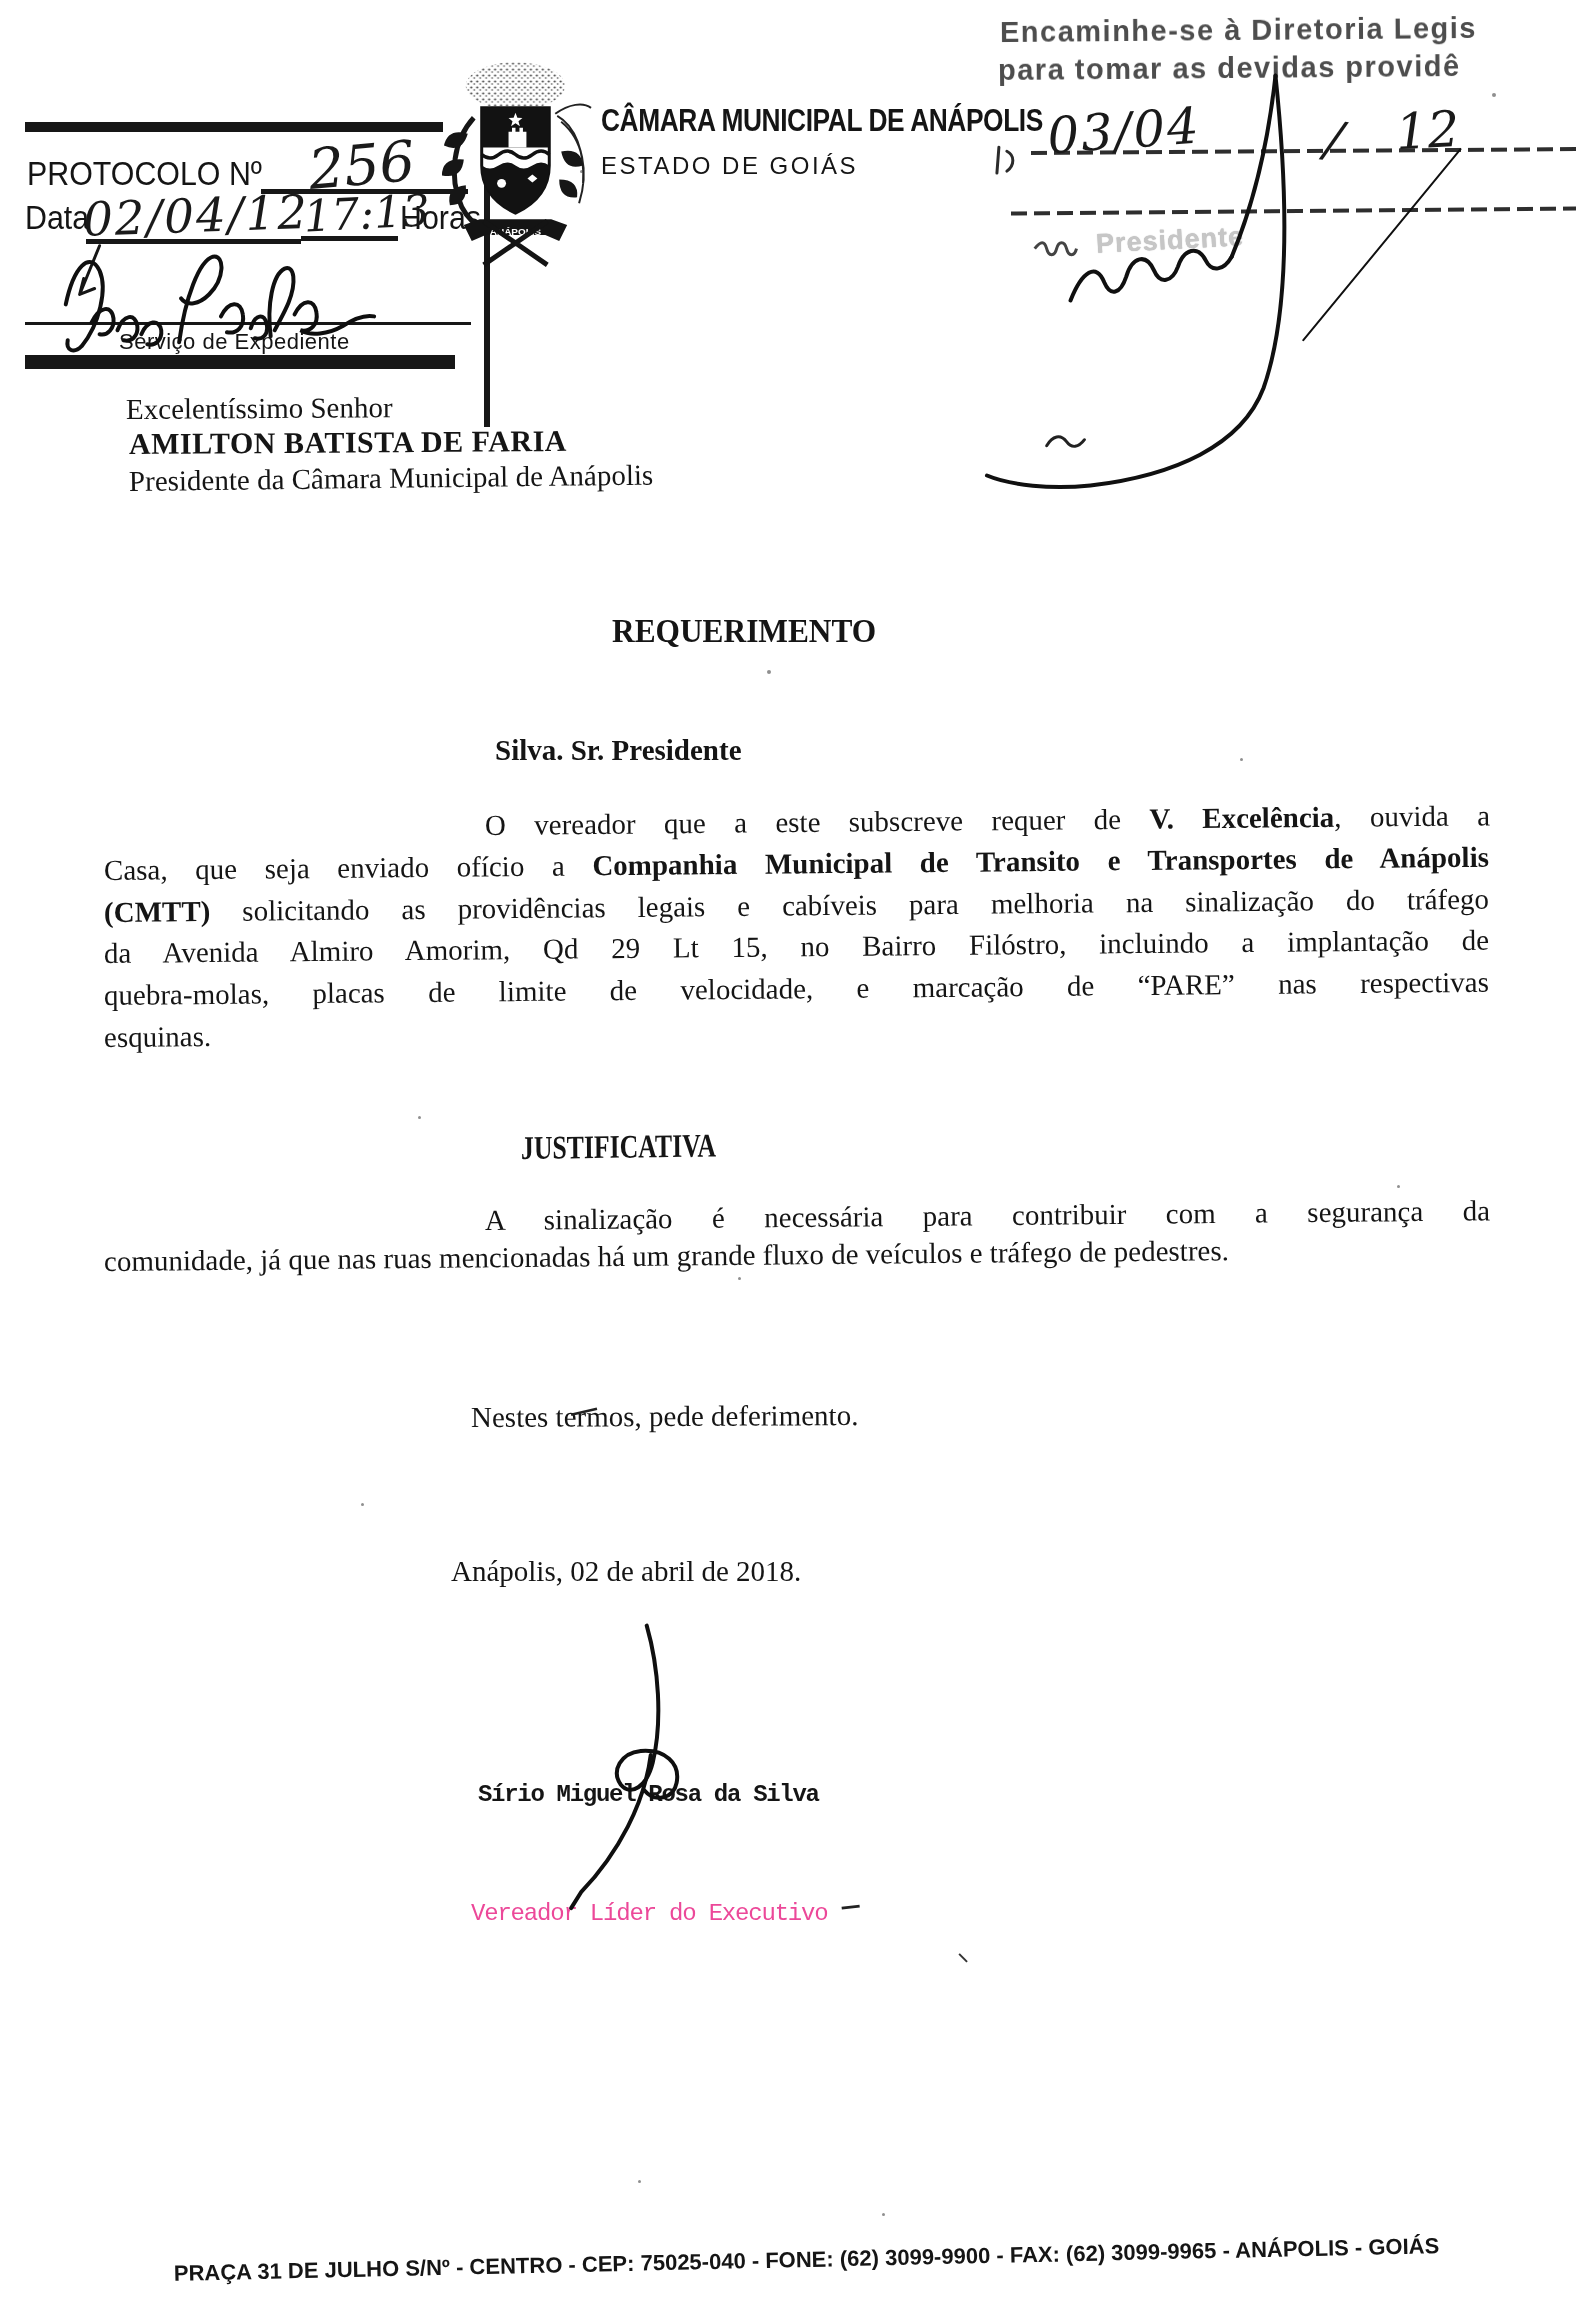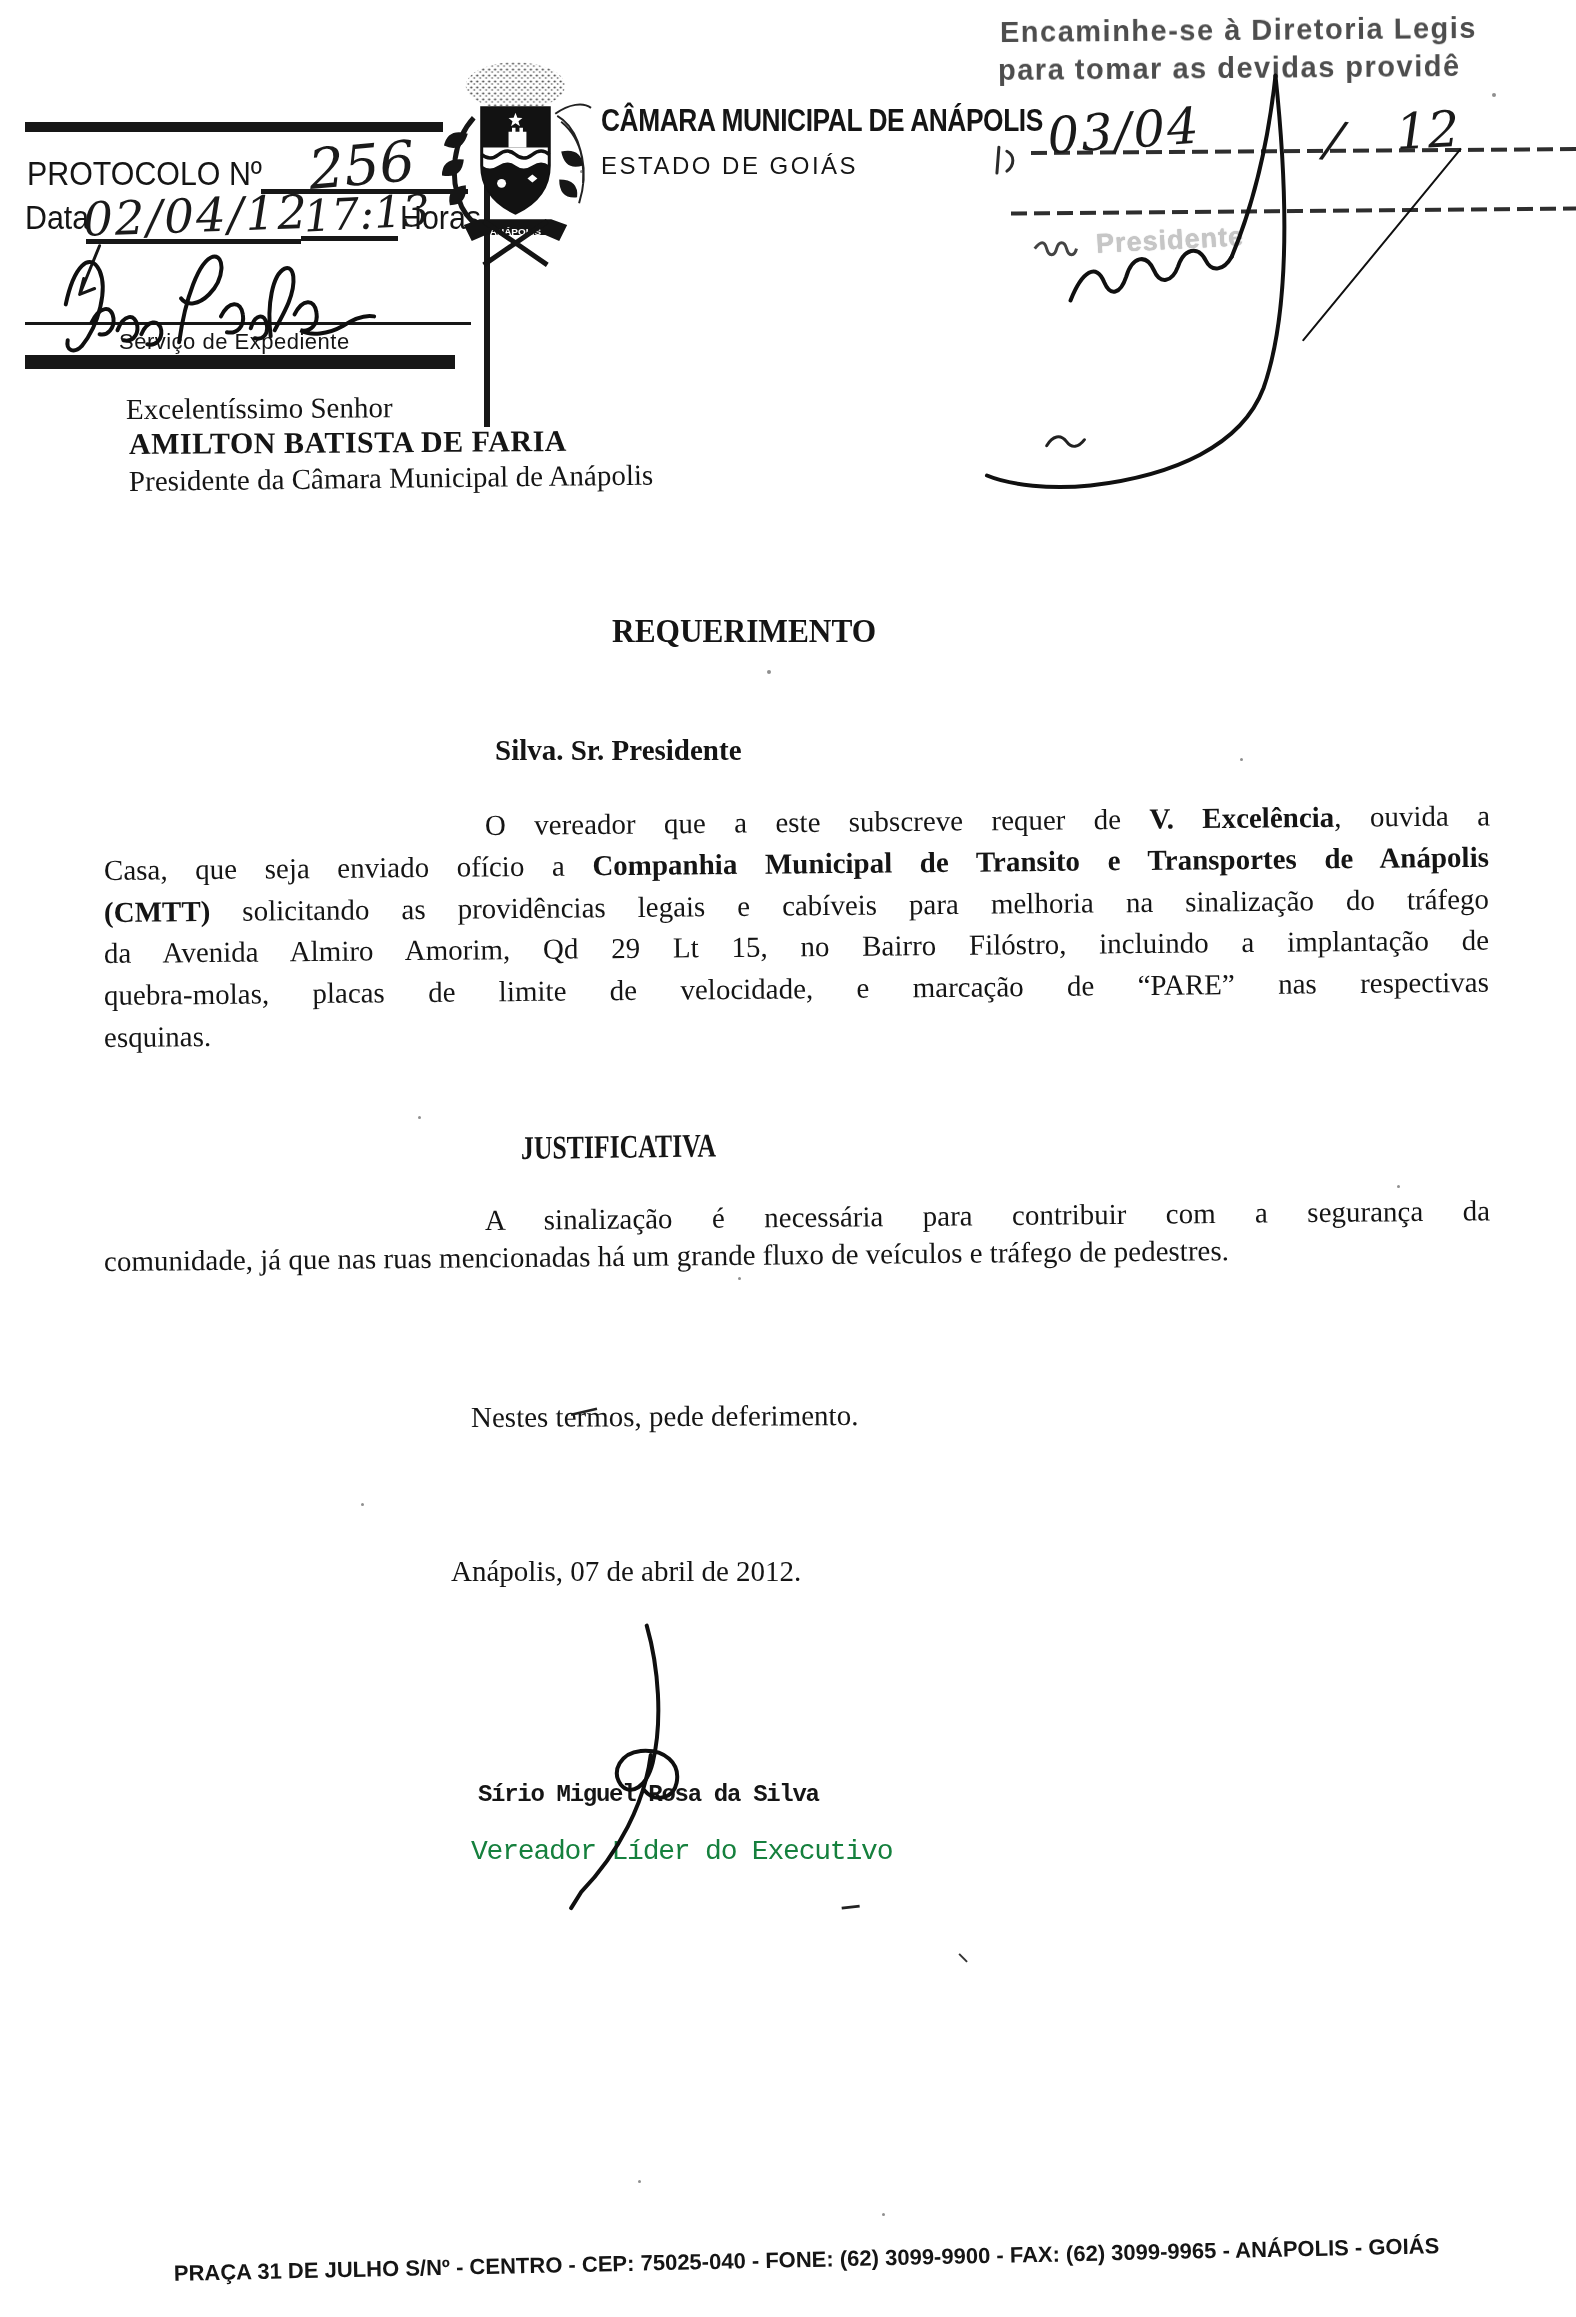--- a/index.html
+++ b/index.html
@@ -85,23 +85,23 @@
   <div class="abs bodyline just" style="left:104px;top:896px;width:1385px;"><span class="b">(CMTT)</span><span> solicitando as providências legais e cabíveis para melhoria na sinalização do tráfego</span></div>
   <div class="abs bodyline just" style="left:104px;top:937px;width:1385px;">da Avenida Almiro Amorim, Qd 29 Lt 15, no Bairro Filóstro, incluindo a implantação de</div>
   <div class="abs bodyline just" style="left:104px;top:979px;width:1385px;">quebra-molas, placas de limite de velocidade, e marcação de “PARE” nas respectivas</div>
   <div class="abs bodyline" style="left:104px;top:1021px;">esquinas.</div>
 
   <div class="abs serif b" style="left:521px;top:1130px;font-size:33px;transform:scaleX(.78) rotate(-.6deg);transform-origin:left center;">JUSTIFICATIVA</div>
   <div class="abs bodyline just" style="left:485px;top:1204px;width:1005px;">A sinalização é necessária para contribuir com a segurança da</div>
   <div class="abs bodyline" style="left:104px;top:1245px;">comunidade, já que nas ruas mencionadas há um grande fluxo de veículos e tráfego de pedestres.</div>
 
   <div class="abs serif" style="left:471px;top:1400px;font-size:29px;transform:rotate(-.3deg);">Nestes termos, pede deferimento.</div>
-  <div class="abs serif" style="left:451px;top:1555px;font-size:29px;">Anápolis, 07 de abril de 2012.</div>
+  <div class="abs serif" style="left:451px;top:1555px;font-size:29px;">Anápolis, 02 de abril de 2018.</div>
   <div class="abs mono b" style="left:478px;top:1781px;font-size:24px;letter-spacing:-1.3px;">Sírio Miguel Rosa da Silva</div>
-  <div class="abs mono" style="left:471px;top:1836px;font-size:28px;letter-spacing:-1.2px;color:#15803d;">Vereador Líder do Executivo</div>
+  <div class="abs mono" style="left:471px;top:1900px;font-size:24px;letter-spacing:-1.2px;color:#ec4899;">Vereador Líder do Executivo</div>
 
   <div class="abs sans b" style="left:70px;top:2247px;width:1473px;font-size:22px;text-align:center;transform:rotate(-1.25deg);">PRAÇA 31 DE JULHO S/Nº - CENTRO - CEP: 75025-040 - FONE: (62) 3099-9900 - FAX: (62) 3099-9965 - ANÁPOLIS - GOIÁS</div>
 
   <div class="speck" style="left:1492px;top:93px;"></div>
   <div class="speck" style="left:580px;top:170px;width:3px;height:3px;"></div>
   <div class="speck" style="left:767px;top:670px;"></div>
   <div class="speck" style="left:1397px;top:1185px;width:3px;height:3px;"></div>
   <div class="speck" style="left:738px;top:1277px;width:3px;height:3px;"></div>
   <div class="speck" style="left:361px;top:1503px;width:3px;height:3px;"></div>
   <div class="speck" style="left:638px;top:2180px;width:3px;height:3px;"></div>

